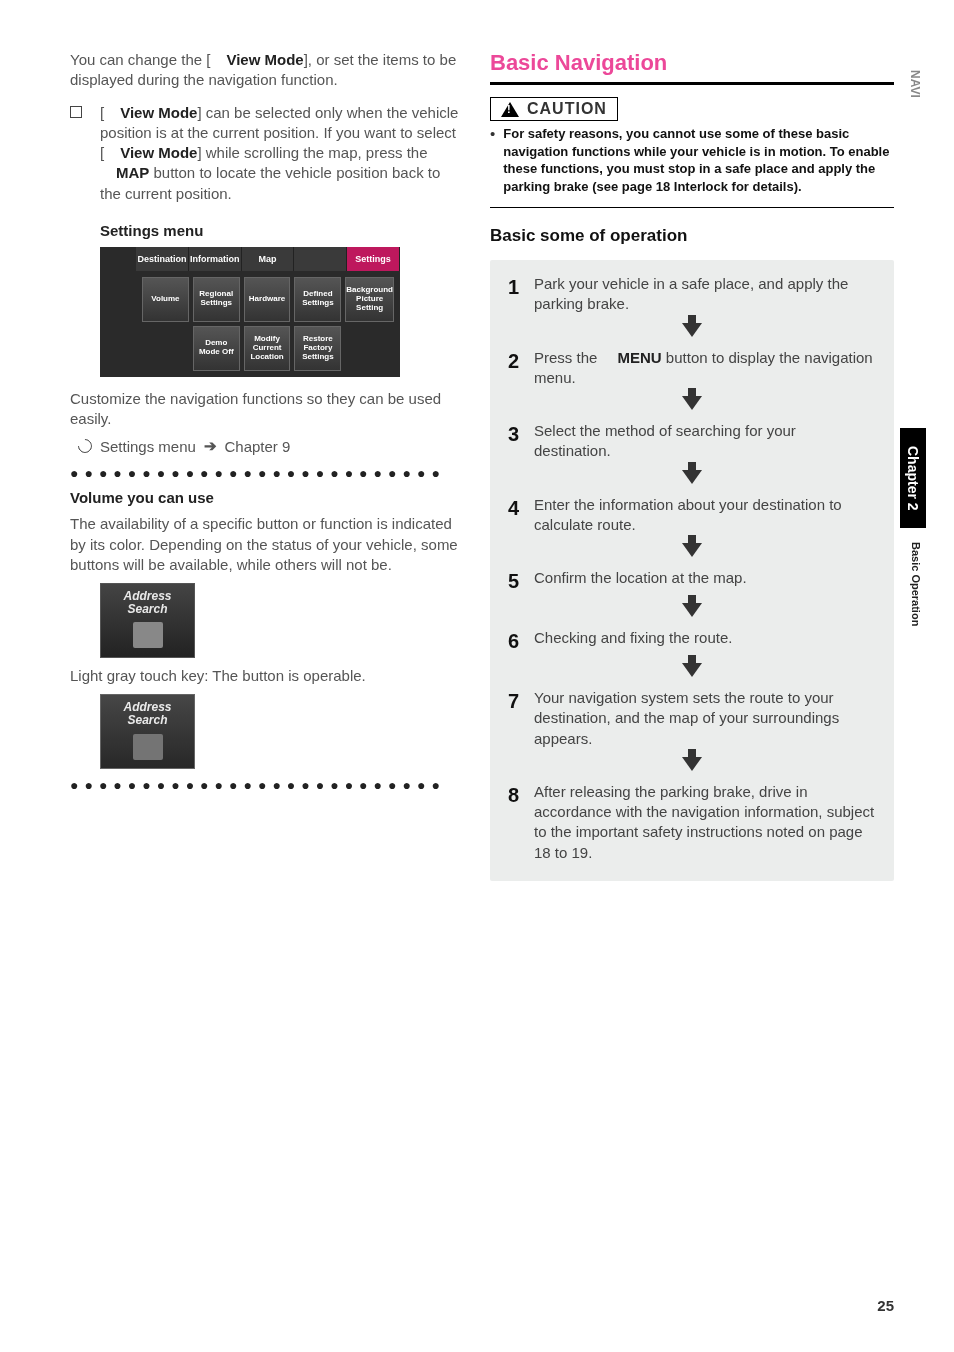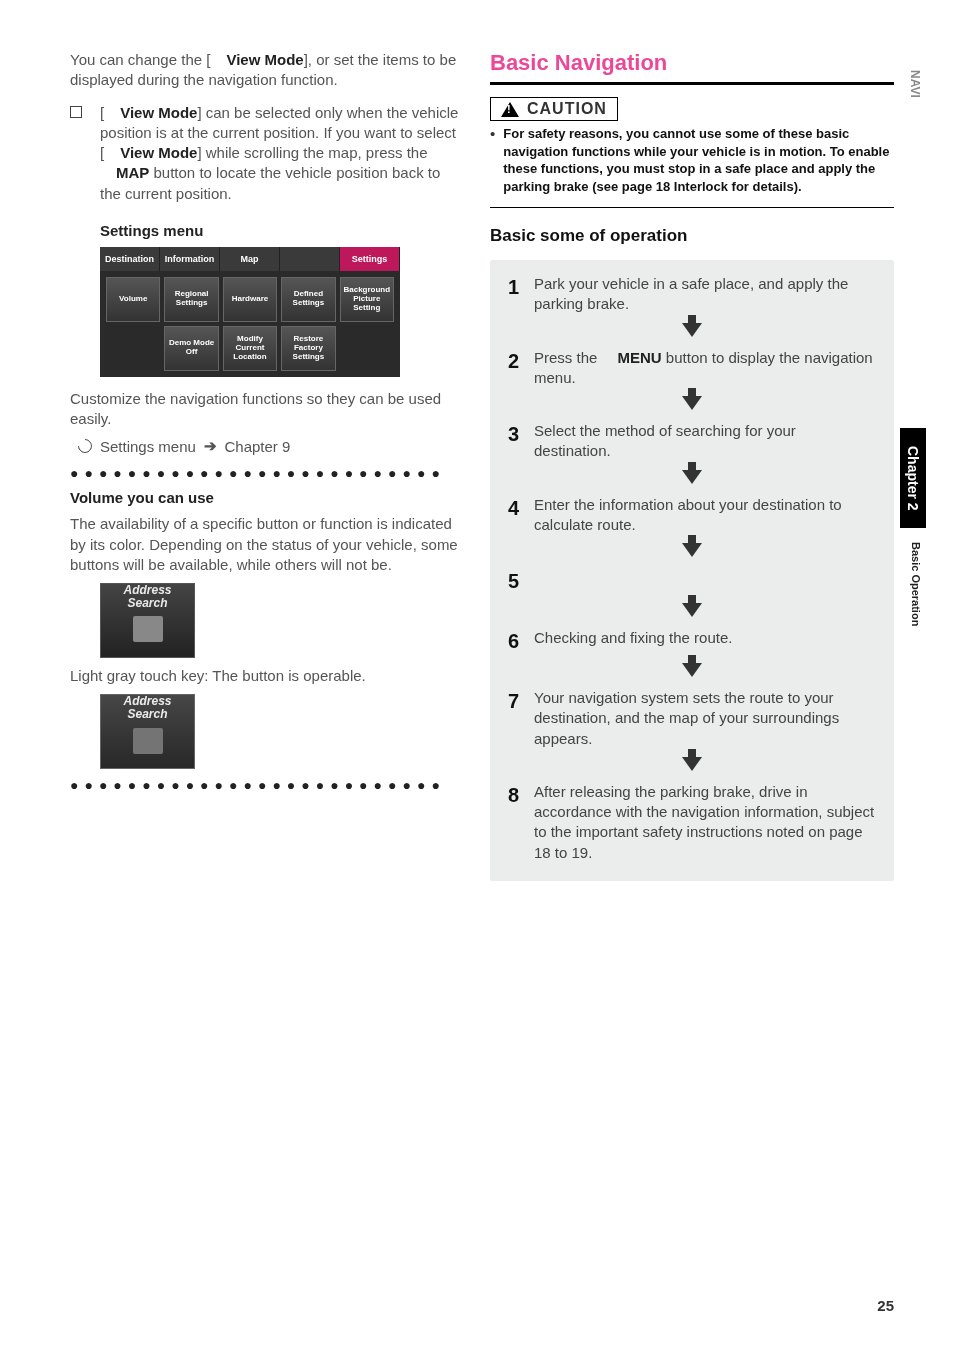--- a/index.html
+++ b/index.html
@@ -31,37 +31,38 @@
   .bold { font-weight: bold; color: #222; margin-left: 16px; }
   h4.sub { font-weight: bold; color: #222; font-size: 15px; margin: 6px 0 8px; }
   .settings-img {
     width: 300px;
     height: 130px;
     background: #2a2a2a;
     margin: 4px 0 12px 30px;
     position: relative;
     display: flex;
     flex-direction: column;
+    padding-left: 36px;
   }
   .settings-tabs { display: flex; height: 24px; }
   .tab { flex:1; font-size: 9px; color:#fff; background:#3a3a3a; border-right:1px solid #222; display:flex; align-items:center; justify-content:center; font-weight:bold;}
   .tab.active { background:#be185d; }
   .settings-body { flex:1; display:grid; grid-template-columns: repeat(5,1fr); grid-template-rows: 1fr 1fr; gap:4px; padding:6px;}
   .sbtn { background: linear-gradient(#555,#333); font-size:8px; color:#fff; display:flex; align-items:center; justify-content:center; text-align:center; line-height:1.1; border:1px solid #666; font-weight:bold;}
   .sbtn.empty { background: transparent; border: none;}
   .ref-row { display:flex; gap:8px; align-items:center; margin: 6px 0 10px 8px; color:#555;}
   .ref-circ { width:14px;height:14px;border:1.5px solid #555;border-radius:50%;border-left-color:transparent;transform:rotate(45deg);flex-shrink:0;}
   .arrow-r { font-weight:bold;}
   .dotsep { letter-spacing: 6px; color:#222; font-size:14px; margin: 8px 0; overflow:hidden; white-space:nowrap;}
   .addr-img {
     width: 95px; height: 75px;
     background: linear-gradient(#444,#222);
     margin: 4px 16px 8px 30px;
     display:flex; flex-direction:column; align-items:center; justify-content:flex-start;
-    padding-top:0;
+    padding-top:6px;
     border:1px solid #555;
   }
   .addr-img.dark { background: linear-gradient(#333,#111); opacity:0.9;}
   .addr-txt { color:#e8e8e8; font-size:12px; font-weight:bold; line-height:1.1; text-align:center; font-style:italic;}
   .addr-icon { width:30px;height:26px; background:#888; margin-top:6px; border-radius:2px; position:relative;}
   .addr-icon.dk { background:#666;}
   h2.section-title {
     font-size: 22px; font-weight: bold; color:#ec4899; margin-bottom: 6px;
   }
   .hr-thick { border-top: 3px solid #000; margin-bottom: 12px; }
@@ -241,20 +242,21 @@
       <div class="down-arrow"><span></span></div>
 
       <div class="step">
         <div class="step-num">4</div>
         <div>Enter the information about your destination to calculate route.</div>
       </div>
       <div class="down-arrow"><span></span></div>
 
       <div class="step">
         <div class="step-num">5</div>
+        <div>Confirm the location at the map.</div>
       </div>
       <div class="down-arrow"><span></span></div>
 
       <div class="step">
         <div class="step-num">6</div>
         <div>Checking and fixing the route.</div>
       </div>
       <div class="down-arrow"><span></span></div>
 
       <div class="step">

